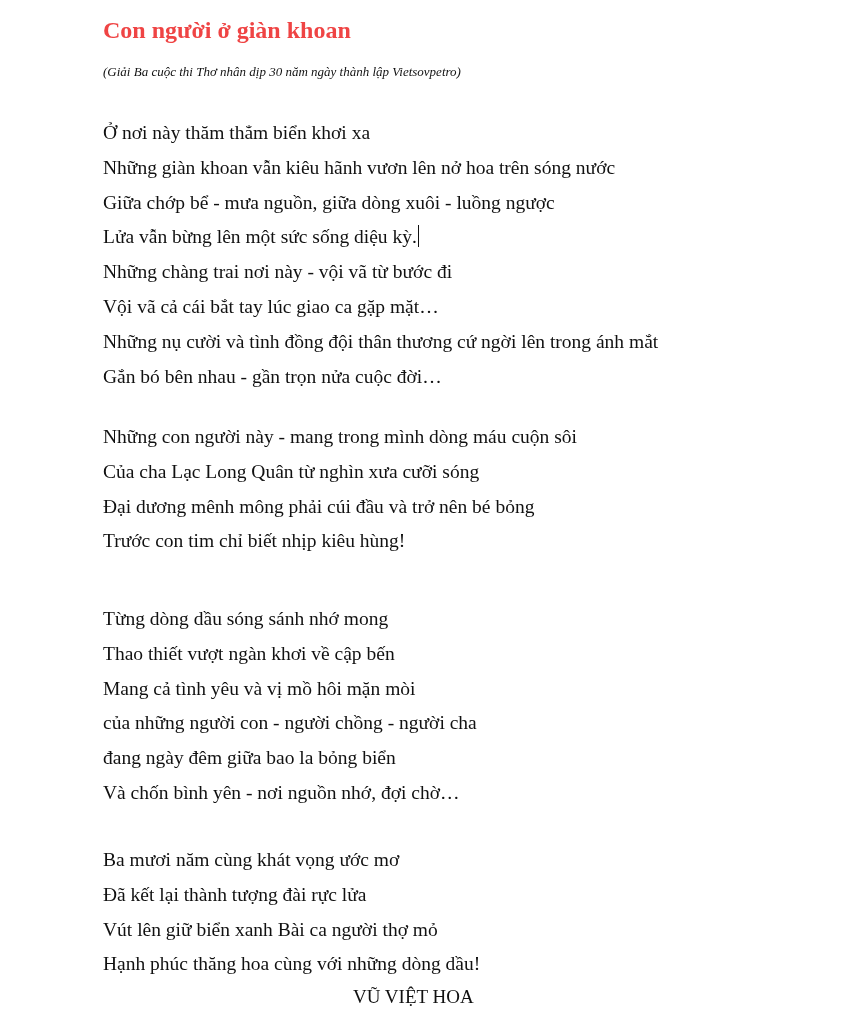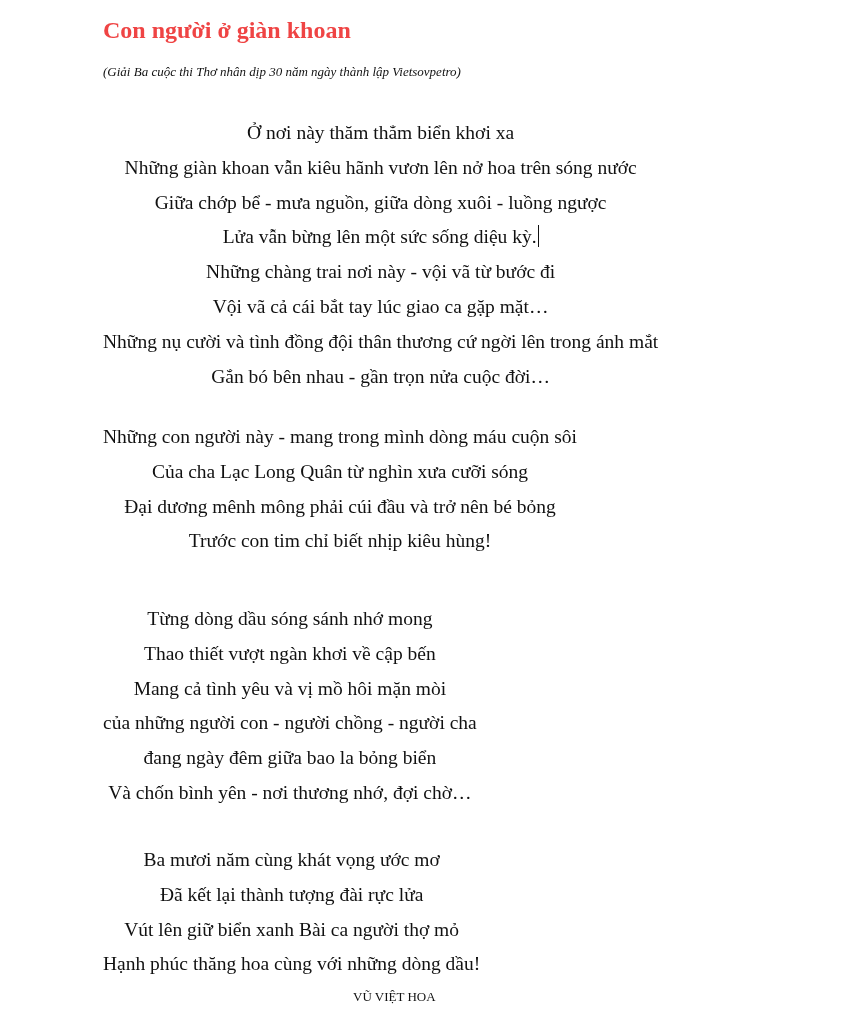--- a/index.html
+++ b/index.html
@@ -36,41 +36,40 @@
       left: 0;
       top: 58px;
       font-size: 13px;
       font-style: italic;
       white-space: nowrap;
       line-height: 28px;
     }
     .stanza {
       position: absolute;
       left: 0;
-      text-align: center;
     }
     .line {
       font-size: 19.5px;
       line-height: 34.8px;
       white-space: nowrap;
       height: 34.8px;
     }
     .caret {
       display: inline-block;
       width: 1px;
       height: 22px;
       background: #111;
       vertical-align: -4px;
       margin-left: 1px;
     }
     .author {
       position: absolute;
       left: 250px;
       top: 983px;
-      font-size: 13px;
+      font-size: 19px;
       line-height: 28px;
       white-space: nowrap;
     }
   </style>
 </head>
 <body>
 
 <div class="page">
   <div class="title">Con người ở giàn khoan</div>
   <div class="subtitle">(Giải Ba cuộc thi Thơ nhân dịp 30 năm ngày thành lập Vietsovpetro)</div>
@@ -92,21 +91,21 @@
     <div class="line">Đại dương mênh mông phải cúi đầu và trở nên bé bỏng</div>
     <div class="line">Trước con tim chỉ biết nhịp kiêu hùng!</div>
   </div>
 
   <div class="stanza" style="top:602px;">
     <div class="line">Từng dòng dầu sóng sánh nhớ mong</div>
     <div class="line">Thao thiết vượt ngàn khơi về cập bến</div>
     <div class="line">Mang cả tình yêu và vị mồ hôi mặn mòi</div>
     <div class="line">của những người con - người chồng - người cha</div>
     <div class="line">đang ngày đêm giữa bao la bỏng biển</div>
-    <div class="line">Và chốn bình yên - nơi thương nhớ, đợi chờ…</div>
+    <div class="line">Và chốn bình yên - nơi nguồn nhớ, đợi chờ…</div>
   </div>
 
   <div class="stanza" style="top:843px;">
     <div class="line">Ba mươi năm cùng khát vọng ước mơ</div>
     <div class="line">Đã kết lại thành tượng đài rực lửa</div>
     <div class="line">Vút lên giữ biển xanh Bài ca người thợ mỏ</div>
     <div class="line">Hạnh phúc thăng hoa cùng với những dòng dầu!</div>
   </div>
 
   <div class="author">VŨ VIỆT HOA</div>

